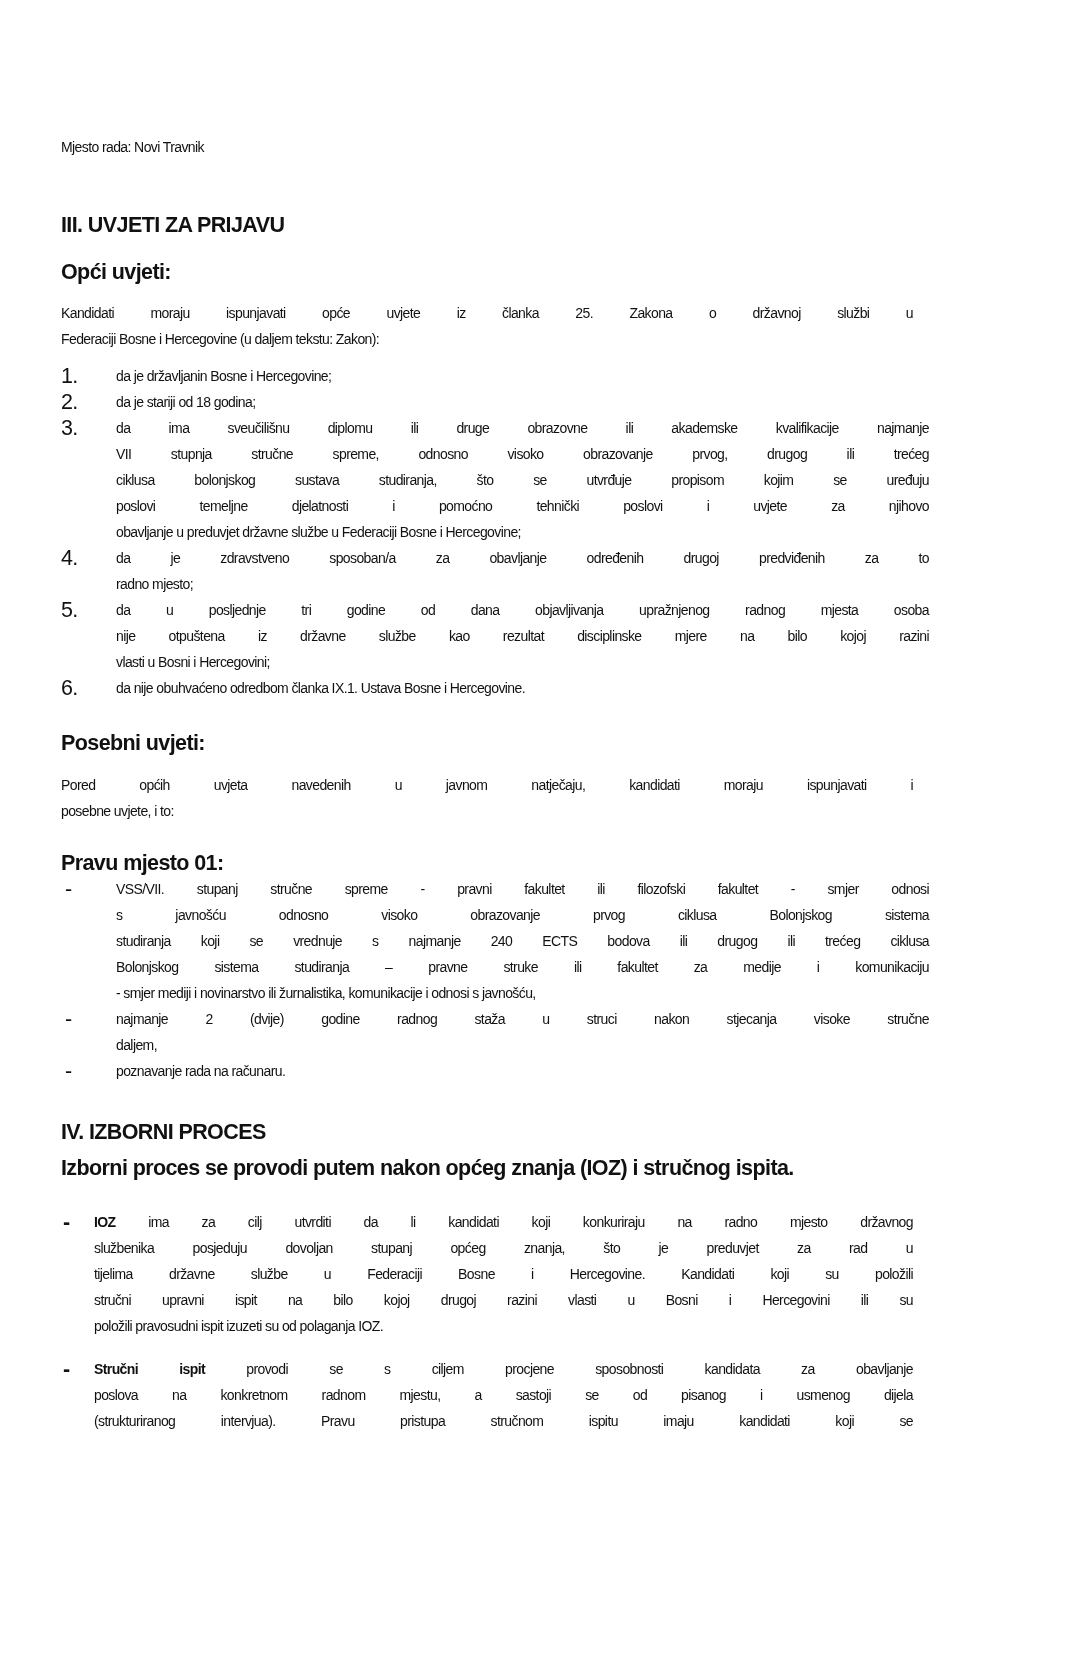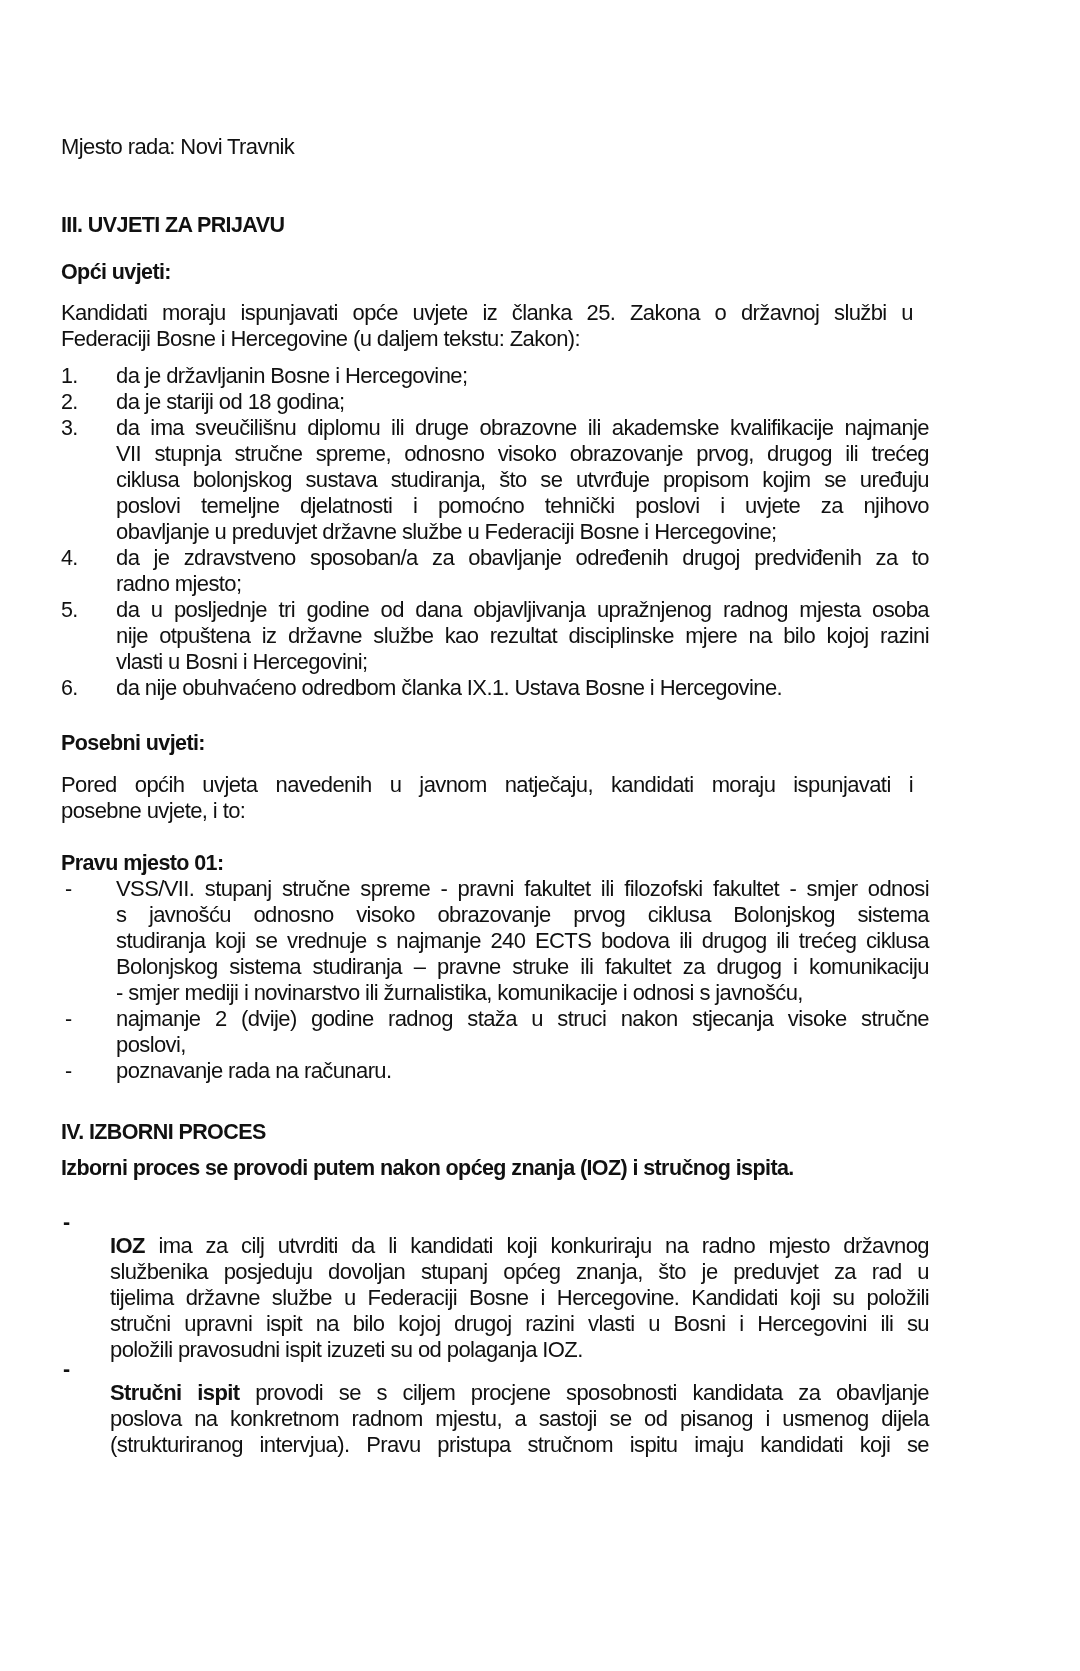--- a/index.html
+++ b/index.html
@@ -1,24 +1,24 @@
 <!DOCTYPE html>
 <html><head>
 <meta charset="utf-8">
 <style>
   html, body { margin: 0; padding: 0; background: #ffffff; }
   body { width: 1080px; height: 1671px; position: relative; overflow: hidden;
          font-family: "Liberation Sans", sans-serif; color: #111111; }
   .page { position: absolute; left: 61px; top: 0; width: 852px; }
-  .ln { position: absolute; left: 0; height: 26px; line-height: 26px; font-size: 22px;
+  .ln { position: absolute; left: 0; height: 26px; line-height: 26px; font-size: 14px;
         white-space: nowrap; transform-origin: left center; }
   .jl { width: 852px; text-align: justify; text-align-last: justify; white-space: normal; }
   .ind { left: 39px; margin-left: 16px; }
   .jl.ind { width: 813px; }
-  .ind2 { left: 49px; margin-top: 24px; }
+  .ind2 { left: 33px; }
   .jl.ind2 { width: 819px; }
   .num { position: absolute; left: 0; height: 26px; line-height: 26px; font-size: 21.5px; }
   .b { font-weight: bold; }
   .h { font-weight: bold; font-size: 21.5px; }
   .cond { letter-spacing: -0.6px; }
 </style>
 </head>
 <body>
 
 <div class="page">
@@ -70,27 +70,27 @@
   <div class="ln cond" style="top:798px">posebne uvjete, i to:</div>
 
   <div class="ln h cond" style="top:850px">Pravu mjesto 01:</div>
 
   <div>
     <div>
       <span class="num cond" style="top:876px; left:4px">-</span>
       <div class="ln ind jl cond" style="top:876px">VSS/VII. stupanj stručne spreme - pravni fakultet ili filozofski fakultet - smjer odnosi</div>
       <div class="ln ind jl cond" style="top:902px">s javnošću odnosno visoko obrazovanje prvog ciklusa Bolonjskog sistema</div>
       <div class="ln ind jl cond" style="top:928px">studiranja koji se vrednuje s najmanje 240 ECTS bodova ili drugog ili trećeg ciklusa</div>
-      <div class="ln ind jl cond" style="top:954px">Bolonjskog sistema studiranja – pravne struke ili fakultet za drugog i komunikaciju</div>
+      <div class="ln ind jl cond" style="top:954px">Bolonjskog sistema studiranja – pravne struke ili fakultet za medije i komunikaciju</div>
       <div class="ln ind cond" style="top:980px">- smjer mediji i novinarstvo ili žurnalistika, komunikacije i odnosi s javnošću,</div>
     </div>
     <div>
       <span class="num cond" style="top:1006px; left:4px">-</span>
       <div class="ln ind jl cond" style="top:1006px">najmanje 2 (dvije) godine radnog staža u struci nakon stjecanja visoke stručne</div>
-      <div class="ln ind cond" style="top:1032px">poslovi,</div>
+      <div class="ln ind cond" style="top:1032px">daljem,</div>
     </div>
     <div>
       <span class="num cond" style="top:1058px; left:4px">-</span>
       <div class="ln ind cond" style="top:1058px">poznavanje rada na računaru.</div>
     </div>
   </div>
 
   <div class="ln h cond" style="top:1119px">IV. IZBORNI PROCES</div>
   <div class="ln h cond" style="top:1155px">Izborni proces se provodi putem nakon općeg znanja (IOZ) i stručnog ispita.</div>
 

